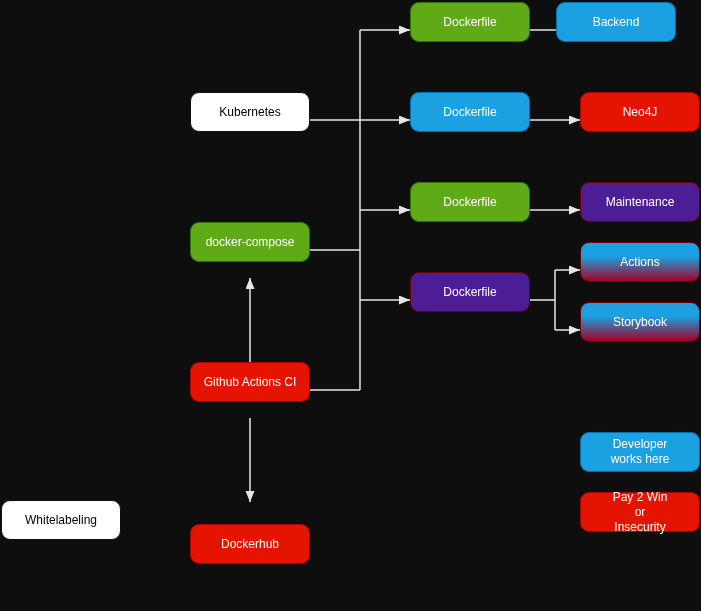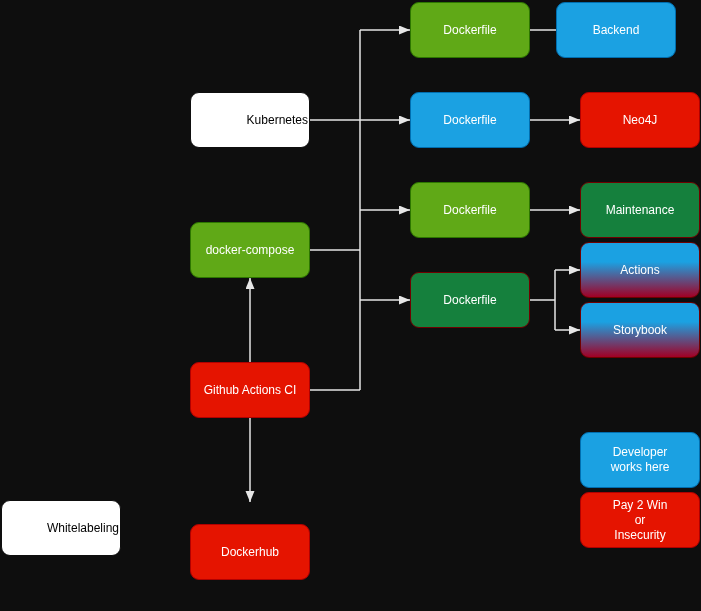--- a/index.html
+++ b/index.html
@@ -2,31 +2,31 @@
 <html><head>
 <meta charset="utf-8">
 <style>
   html,body{margin:0;padding:0;background:#0e0e0e;}
   .canvas{
     position:relative;width:701px;height:611px;background:#0e0e0e;
     font-family:"Liberation Sans",sans-serif;overflow:hidden;
   }
   svg.edges{position:absolute;left:0;top:0;}
   .node{
-    position:absolute;width:120px;height:56px;border-radius:9px;
+    position:absolute;width:120px;height:40px;border-radius:9px;
     display:flex;align-items:center;justify-content:center;text-align:center;
     font-size:12px;color:#ffffff;box-sizing:border-box;line-height:1.25;
-    padding:1px;
+    padding:10px;
   }
   .node .lbl{white-space:pre-line;}
-  .white{background:#ffffff;color:#000000;border:1px solid #0e0e0e;justify-content:flex-end;}
+  .white{background:#ffffff;color:#000000;border:1px solid #0e0e0e;}
   .green{background:#60a917;border:1px solid #2d7600;}
   .blue{background:#1ba1e2;border:1px solid #006eaf;}
   .red{background:#e51400;border:1px solid #b20000;align-items:center;}
-  .crimson{background:#15803d;border:1px solid #6f0000;}
+  .crimson{background:#4c1d95;border:1px solid #6f0000;}
   .grad{background:linear-gradient(180deg,#1ba1e2 0%,#1ba1e2 35%,#a20025 100%);border:1px solid #6f0000;}
 </style>
 </head>
 <body>
 
 <div class="canvas">
 
   <svg class="edges" width="701" height="611">
     <defs>
       <marker id="ah" markerUnits="userSpaceOnUse" markerWidth="12" markerHeight="10" refX="11" refY="4.5" orient="auto">

